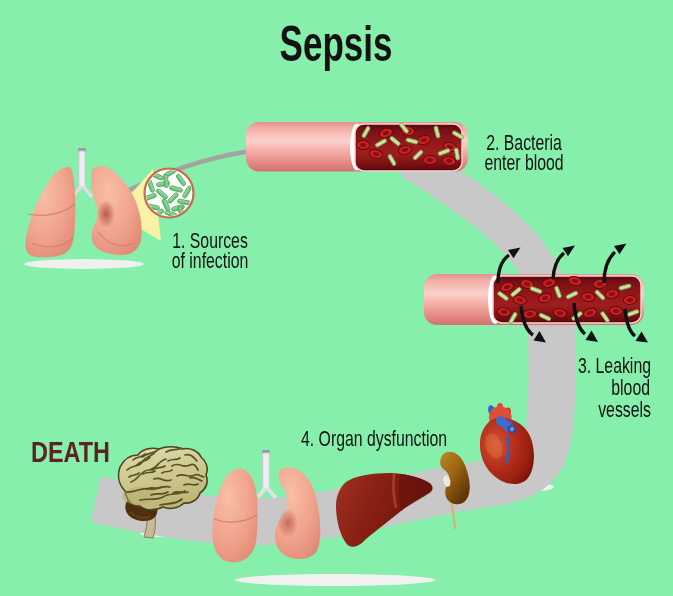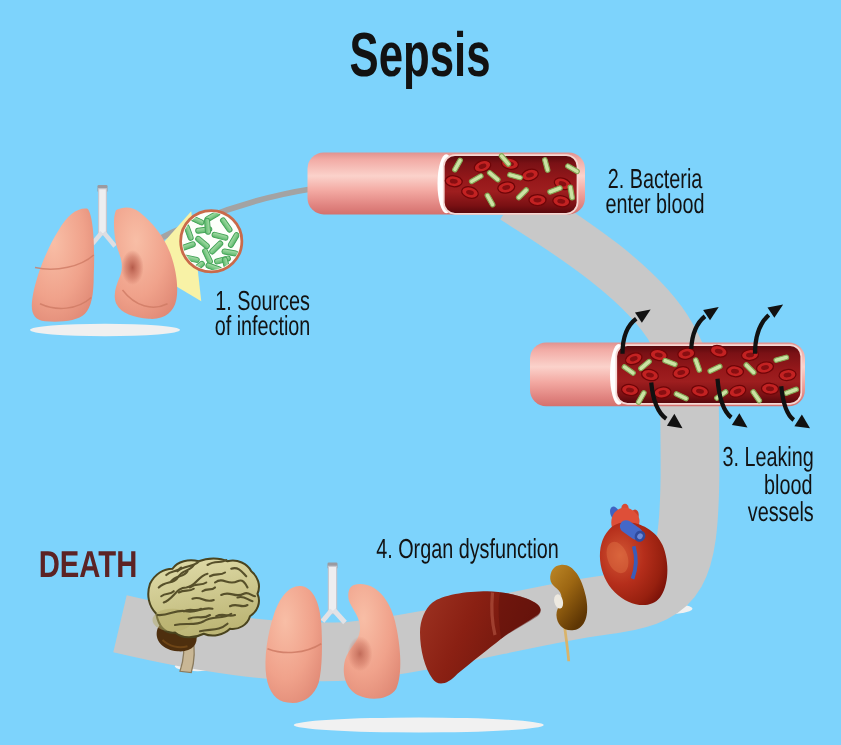--- a/index.html
+++ b/index.html
@@ -1,16 +1,16 @@
 <!DOCTYPE html>
 <html><head>
 <meta charset="utf-8">
 <style>
   html,body{margin:0;padding:0;background:#fff;}
-  #stage{position:relative;width:673px;height:596px;overflow:hidden;background:#7dd3fc;
+  #stage{position:relative;width:673px;height:596px;overflow:hidden;background:#86efac;
          font-family:"Liberation Sans", sans-serif;}
 </style>
 </head>
 <body>
 <div id="stage">
 <svg width="673" height="596" viewBox="0 0 673 596">
 <defs>
   <linearGradient id="gPink" x1="0" y1="0" x2="0" y2="1">
     <stop offset="0" stop-color="#E09390"></stop>
           <stop offset="0.12" stop-color="#F2ACA6"></stop>

